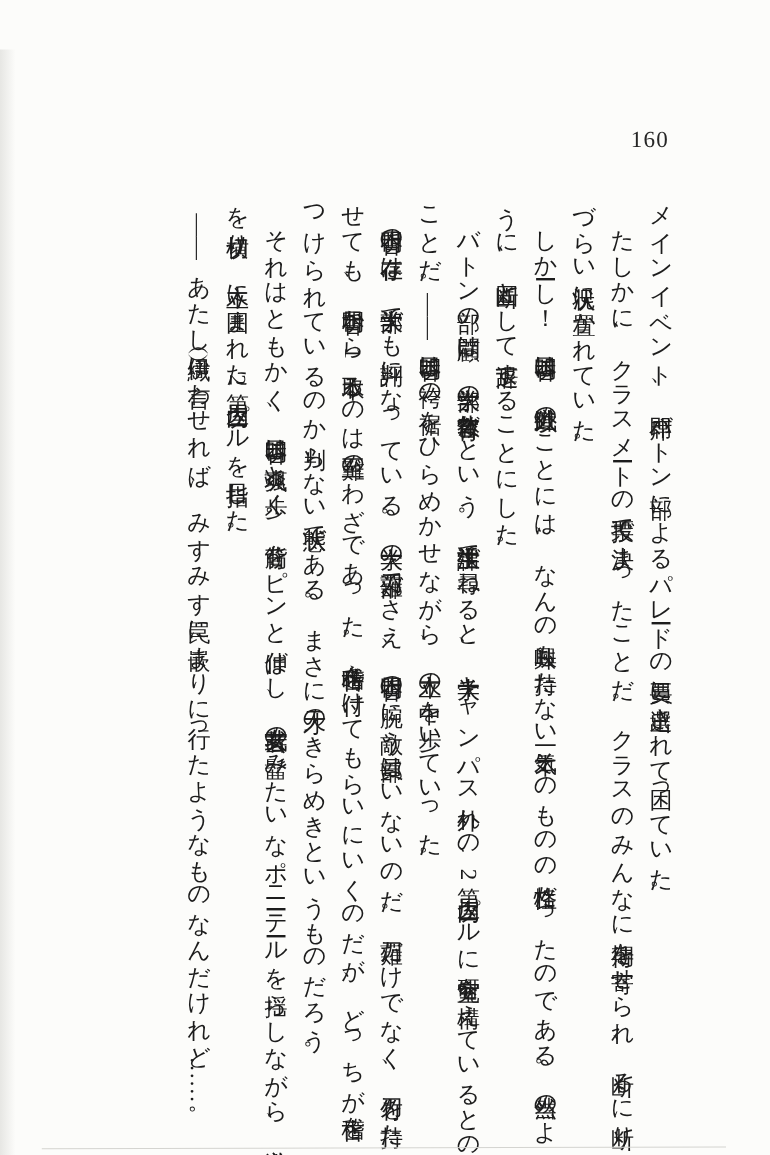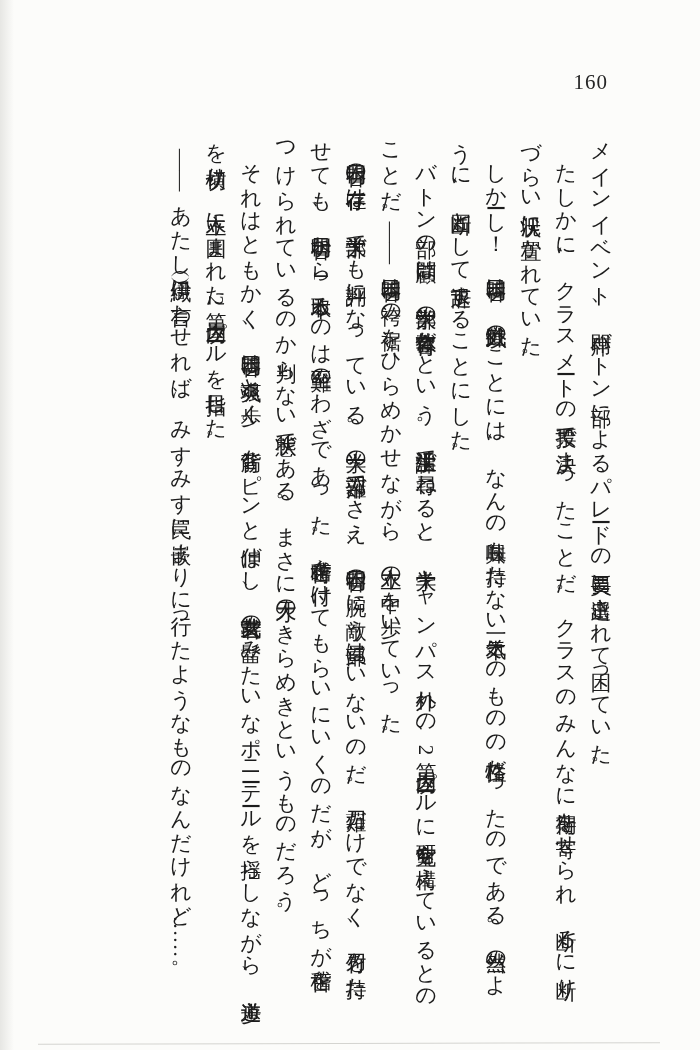--- a/index.html
+++ b/index.html
@@ -10,20 +10,21 @@
     width: 700px;
     height: 1050px;
     position: relative;
     overflow: hidden;
     background: #fcfcfa;
     font-family: "Liberation Serif", serif;
   }
   .page {
     position: absolute;
     inset: 0;
+    margin-top: 45px;
   }
   
   .edge-shade {
     position: absolute;
     left: 0;
     top: 0;
     bottom: 0;
     width: 14px;
     background: linear-gradient(to right, rgba(190,190,185,0.35), rgba(190,190,185,0));
     pointer-events: none;

